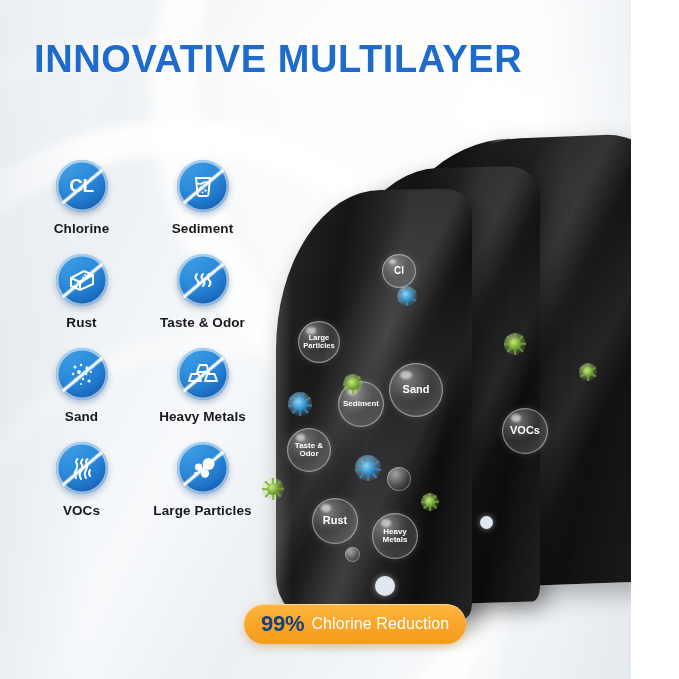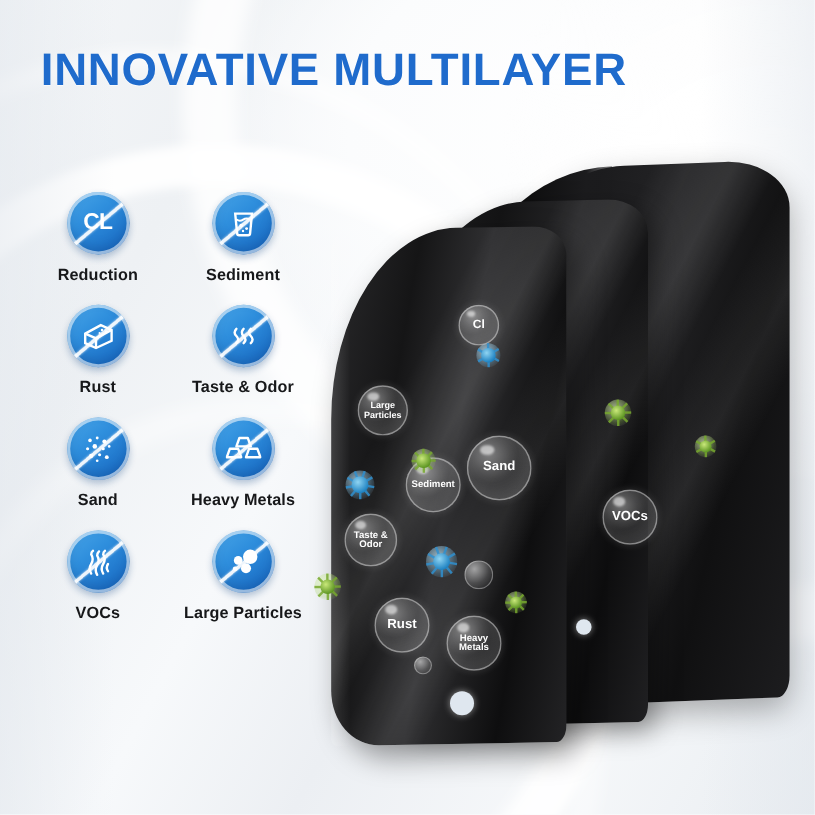--- a/index.html
+++ b/index.html
@@ -2,21 +2,21 @@
 <html><head>
 <meta charset="utf-8">
 <style>
   html,body{margin:0;padding:0;}
   body{
     width:679px;height:679px;overflow:hidden;
     font-family:"Liberation Sans", sans-serif;
     background:#ffffff;
   }
   #stage{
-    position:relative;width:679px;height:679px;overflow:hidden;
+    position:relative;width:631px;height:679px;overflow:hidden;
     background:
       radial-gradient(ellipse 520px 380px at 78% 16%, #ffffff 0%, #fbfcfd 46%, rgba(251,252,253,0) 72%),
       linear-gradient(118deg,#f4f6f8 0%,#eef1f4 22%,#f7f9fb 42%,#eceff3 58%,#f6f8fa 78%,#e9edf1 100%);
   }
   
   .swoosh{position:absolute;pointer-events:none;}
   .sw1{left:-160px;top:120px;width:620px;height:640px;border-radius:50%;
        border:34px solid rgba(255,255,255,.92);filter:blur(4px);transform:rotate(-12deg);}
   .sw2{left:-240px;top:40px;width:720px;height:760px;border-radius:50%;
        border:16px solid rgba(255,255,255,.55);filter:blur(5px);transform:rotate(-8deg);}
@@ -160,21 +160,21 @@
   <div class="head">
     <div class="title">INNOVATIVE MULTILAYER</div>
   </div>
 
   <div class="features">
 
     <div class="feat">
       <div class="fcirc">
         <span class="cl">CL</span>
       </div>
-      <div class="flabel">Reduction</div>
+      <div class="flabel">Chlorine</div>
     </div>
 
     <div class="feat">
       <div class="fcirc">
         <svg width="28" height="28" viewBox="0 0 28 28">
           <path d="M7 6 h14 l-1.6 16.5 a1.6 1.6 0 0 1 -1.6 1.5 h-7.6 a1.6 1.6 0 0 1 -1.6 -1.5 Z" fill="none" stroke="#fff" stroke-width="2"></path>
           <path d="M8.2 11 q2.6 2 5.4 0 t5.6 0" fill="none" stroke="#fff" stroke-width="1.6"></path>
           <circle cx="12" cy="16" r="1.5" fill="#fff"></circle>
           <circle cx="16.5" cy="18.5" r="1.2" fill="#fff"></circle>
           <circle cx="13.5" cy="20.5" r="1" fill="#fff"></circle>
@@ -420,15 +420,19 @@
         <i style="transform:translate(-50%,0) rotate(135deg)"></i>
       <i style="transform:translate(-50%,0) rotate(180deg)"></i>
         <i style="transform:translate(-50%,0) rotate(225deg)"></i>
       <i style="transform:translate(-50%,0) rotate(270deg)"></i>
         <i style="transform:translate(-50%,0) rotate(315deg)"></i>
     </div>
       <div class="core"></div>
   </div>
 
   <div class="badges">
+    <div class="badge b2">
+      <span class="bnum">99%</span>
+      <span class="btxt">Chlorine Reduction</span>
+    </div>
   </div>
 
 </div>
 
 </body></html>

